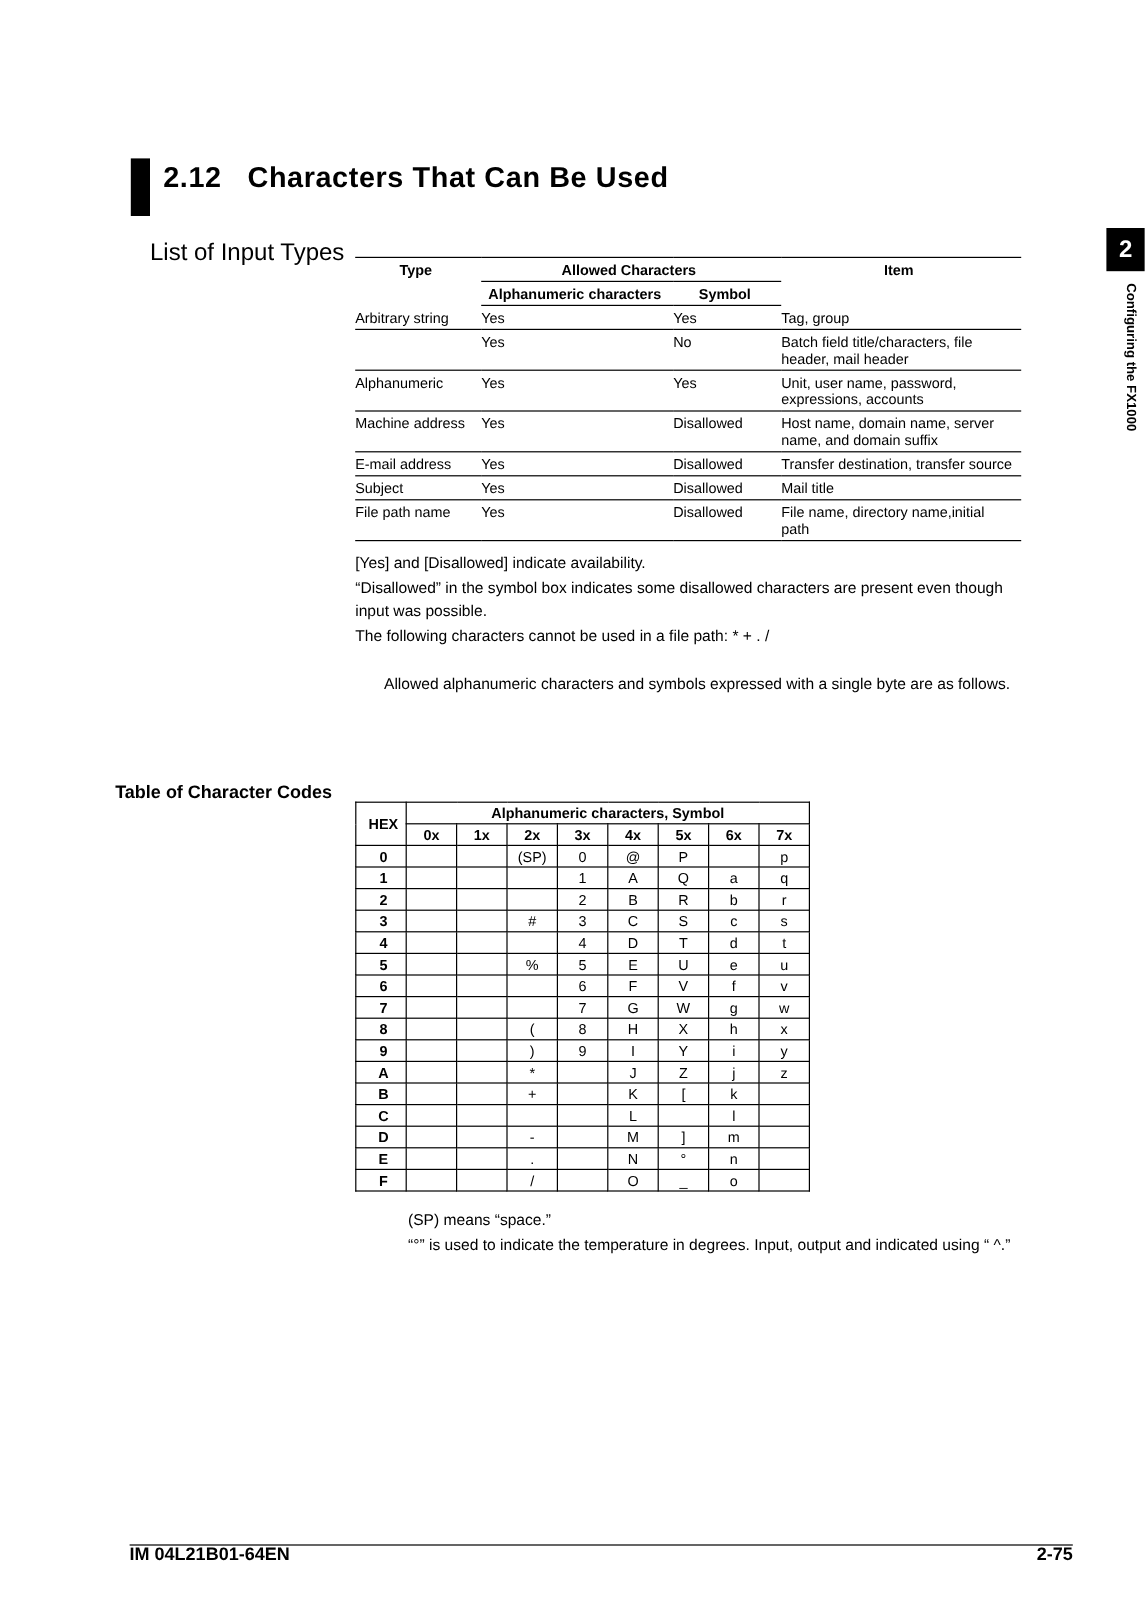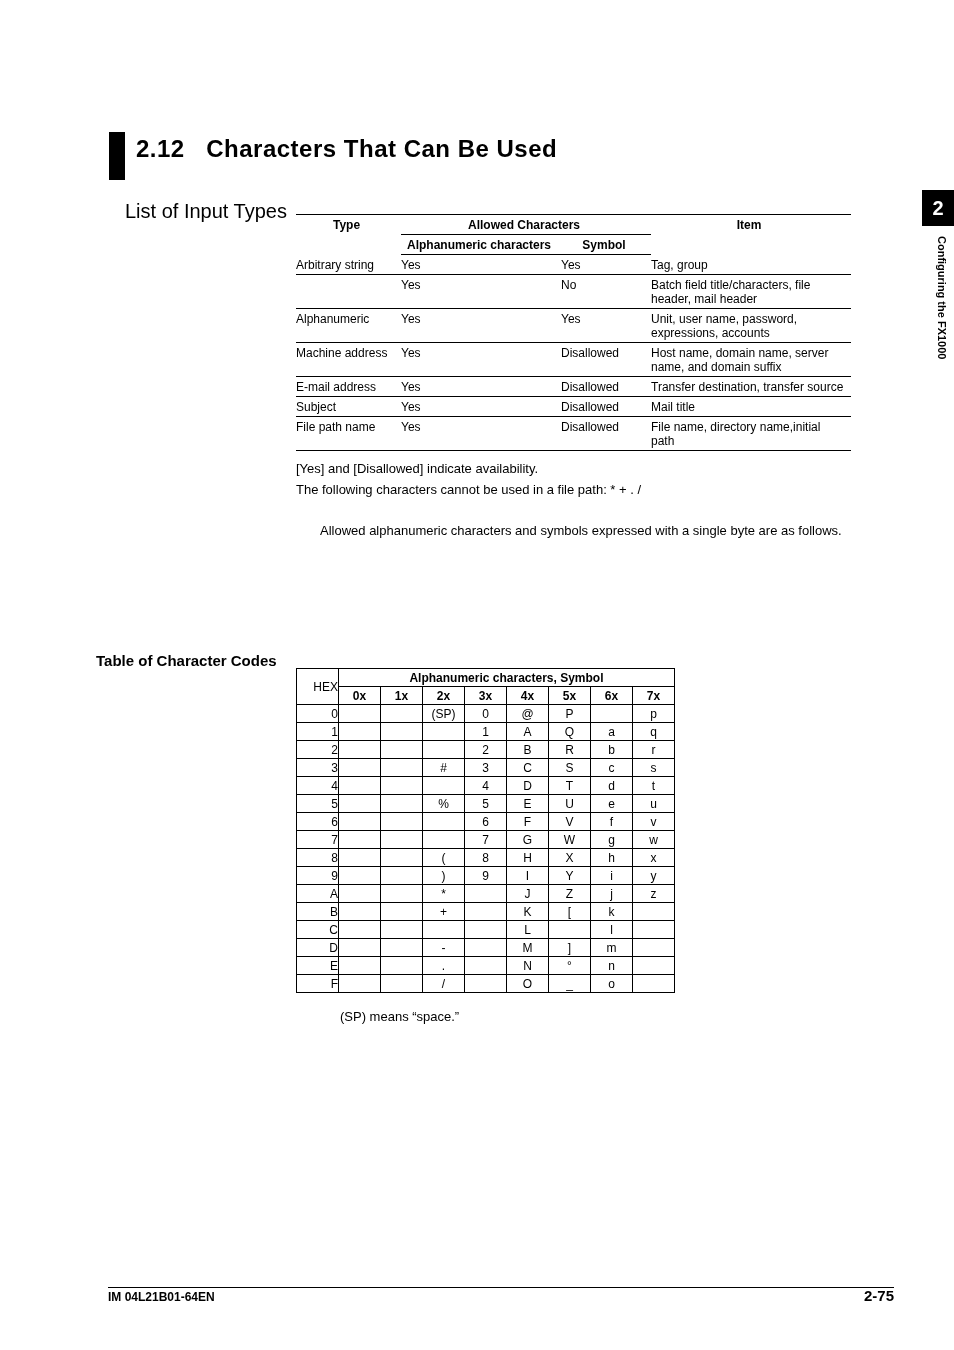--- a/index.html
+++ b/index.html
@@ -108,36 +108,36 @@
     border-collapse: collapse;
   }
   .codes-table th, .codes-table td {
     border: 0.6px solid #000;
     padding: 1px 0;
     text-align: center;
     width: 42px;
     height: 18px;
   }
   .codes-table th { font-weight: bold; }
-  .codes-table .hex-col { width: 42px; font-weight: normal; text-align: right; padding-left: 4px; }
+  .codes-table .hex-col { width: 42px; font-weight: bold; text-align: center; padding-left: 4px; }
   .codes-notes {
     position: absolute;
     left: 296px;
     top: 1008px;
     width: 580px;
     font-size: 13px;
     line-height: 1.45;
     margin-left: 44px;
   }
   .codes-notes p { margin: 0 0 2px 0; }
   .footer-left {
     position: absolute;
     left: 108px;
     bottom: 46px;
-    font-size: 12px;
+    font-size: 15px;
     font-weight: bold;
   }
   .footer-right {
     position: absolute;
     right: 60px;
     bottom: 46px;
     font-size: 15px;
     font-weight: bold;
   }
   .footer-rule {
@@ -213,20 +213,21 @@
     <td>File path name</td>
     <td>Yes</td>
     <td>Disallowed</td>
     <td>File name, directory name,initial path</td>
   </tr>
 </tbody>
   </table>
 
 <div class="notes">
   <p>[Yes] and [Disallowed] indicate availability.</p>
+  <p>“Disallowed” in the symbol box indicates some disallowed characters are present even though input was possible.</p>
   <p>The following characters cannot be used in a file path: * + . /</p>
   <p class="block2">Allowed alphanumeric characters and symbols expressed with a single byte are as follows.</p>
 </div>
 
 <div class="section-heading-2">Table of Character Codes</div>
 
 <table class="codes-table">
   <tbody>
       <tr>
     <th class="hex-col" rowspan="2">HEX</th>
@@ -418,17 +419,18 @@
         <td>O</td>
         <td>_</td>
         <td>o</td>
         <td></td>
       </tr>
     </tbody>
 </table>
 
 <div class="codes-notes">
   <p>(SP) means “space.”</p>
+  <p>“°” is used to indicate the temperature in degrees. Input, output and indicated using “ ^.”</p>
 </div>
 
 <div class="footer-rule"></div>
 <div class="footer-left">IM 04L21B01-64EN</div>
 <div class="footer-right">2-75</div>
 
 </body></html>

